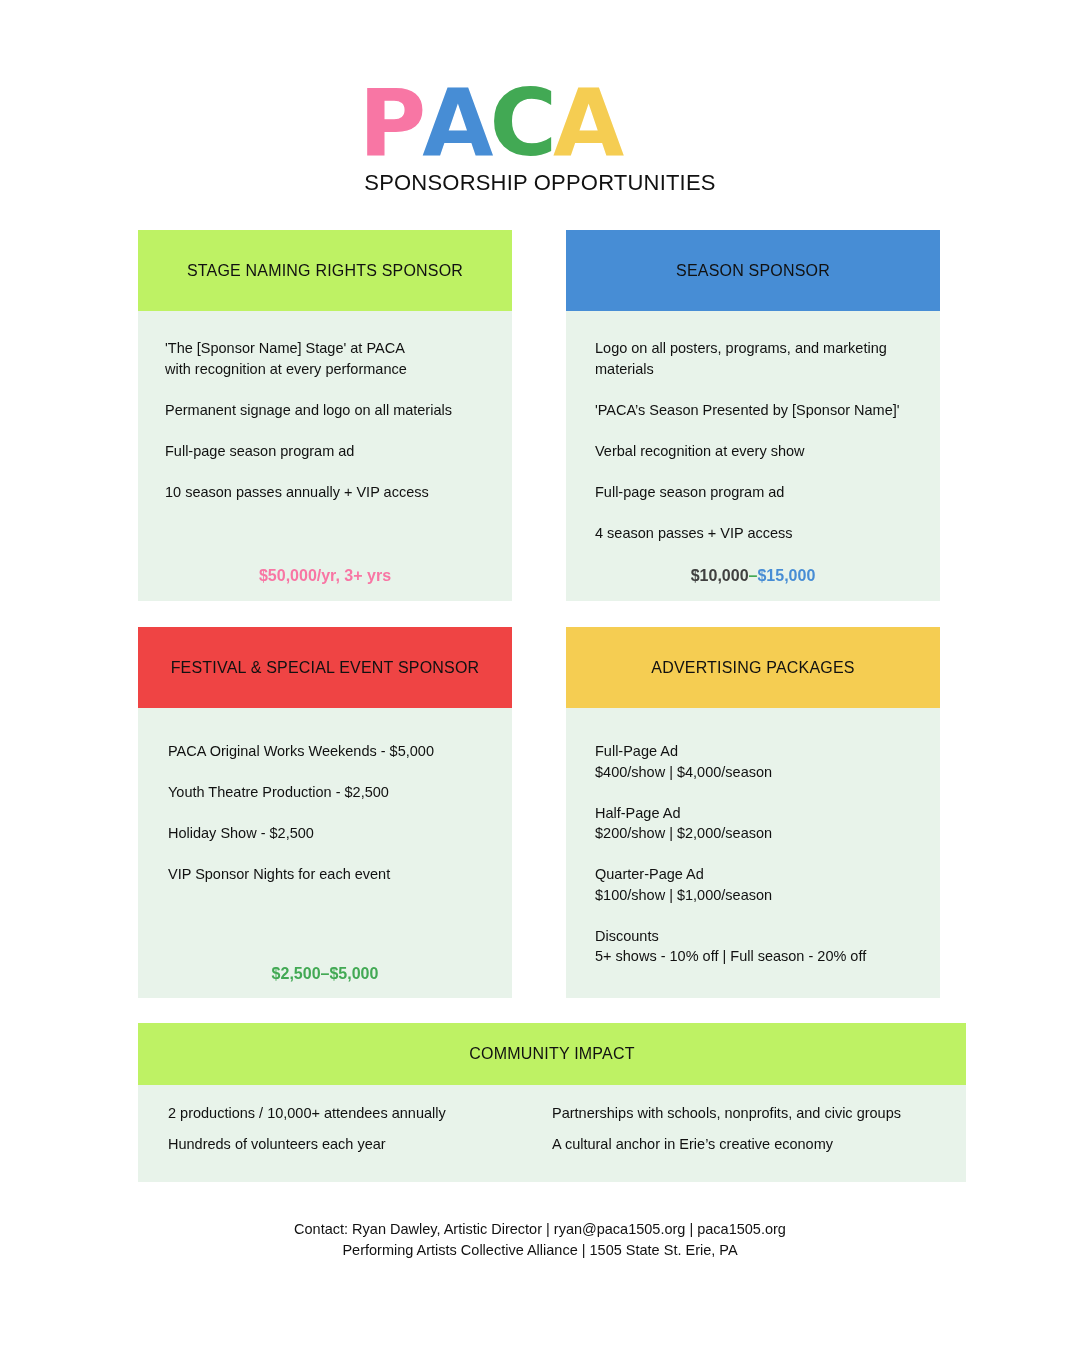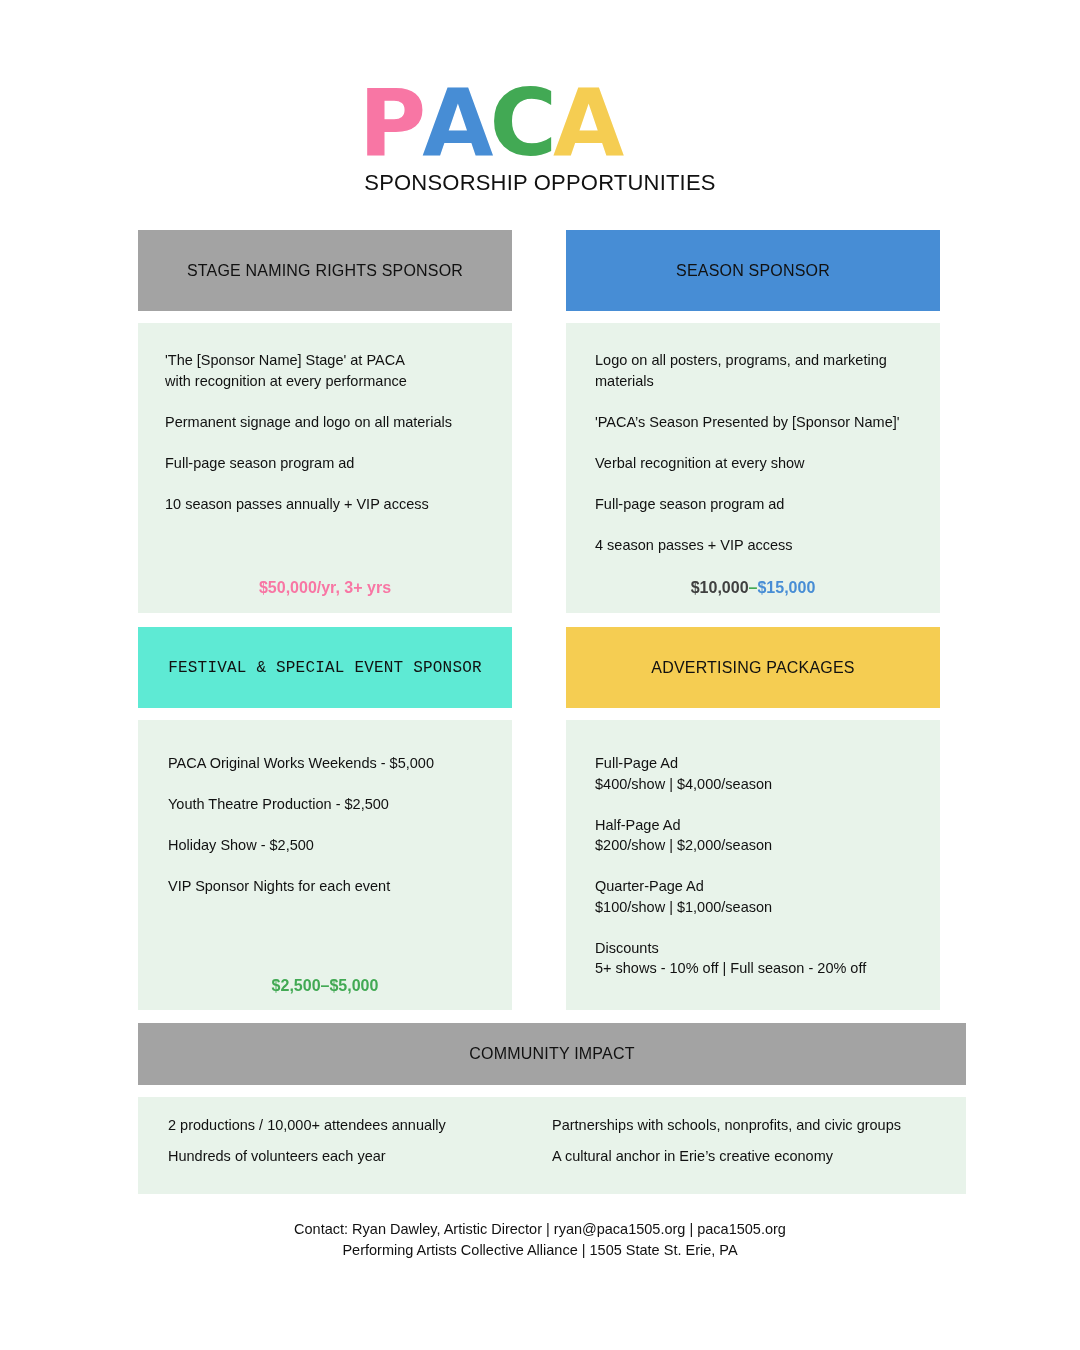--- a/index.html
+++ b/index.html
@@ -17,30 +17,30 @@
       position: absolute; left: 0; width: 1080px; top: 170px; text-align: center;
       font-size: 22px; letter-spacing: 0.2px; color: #111;
     }
     .card { position: absolute; width: 374px; }
     .card-head {
       height: 81px; display: flex; align-items: center; justify-content: center;
       font-size: 16px; letter-spacing: 0.2px; color: #111;
     }
     .card-body {
       background: #e8f3ea; position: relative; box-sizing: border-box;
-      padding-left: 27px; padding-right: 20px; font-size: 14.5px; line-height: 20.5px; margin-top: 12px;
+      padding-left: 27px; padding-right: 20px; font-size: 14.5px; line-height: 20.5px;
     }
     .card-body .item { margin: 0 0 20.5px 0; white-space: pre-line; }
     .price {
       position: absolute; left: 0; right: 0; text-align: center;
       font-size: 16px; font-weight: bold;
     }
-    .pink { background: #a3a3a3; }
+    .pink { background: #bef264; }
     .blue { background: #478dd5; }
-    .green { background: #5eead4; font-family: Liberation Mono, monospace; }
+    .green { background: #ef4444; }
     .yellow { background: #f5cd52; }
 
     .impact { position: absolute; left: 138px; top: 1023px; width: 802px; }
     .impact .card-head { height: 62px; }
     .impact .card-body { height: 97px; padding: 18px 30px 0 30px; display: flex; }
     .impact .col { flex: 1; font-size: 14.5px; }
     .impact .col div { margin-bottom: 10.5px; line-height: 20px; }
     .footer {
       position: absolute; left: 0; width: 1080px; top: 1219px; text-align: center;
       font-size: 14.5px; line-height: 21px; color: #111;

